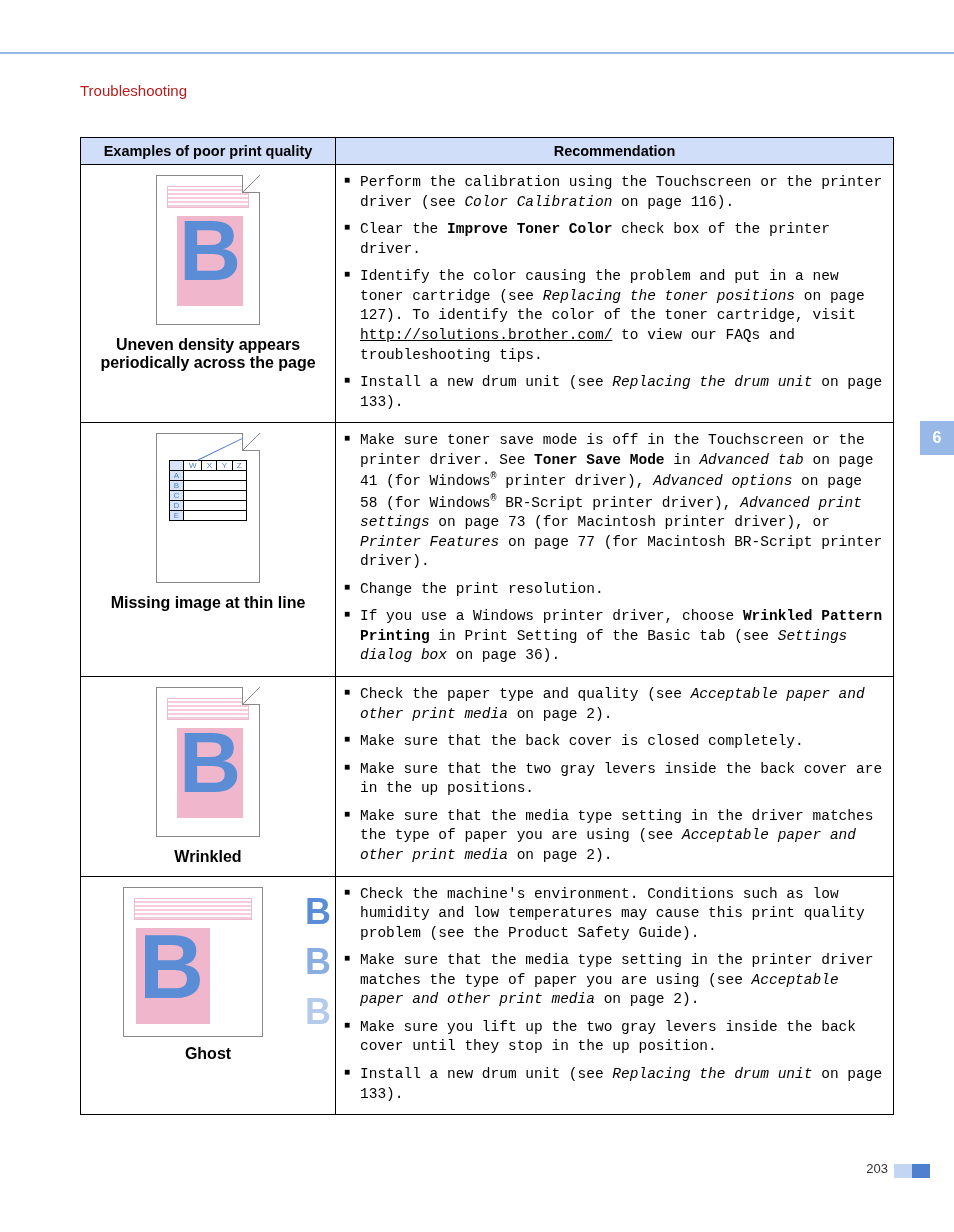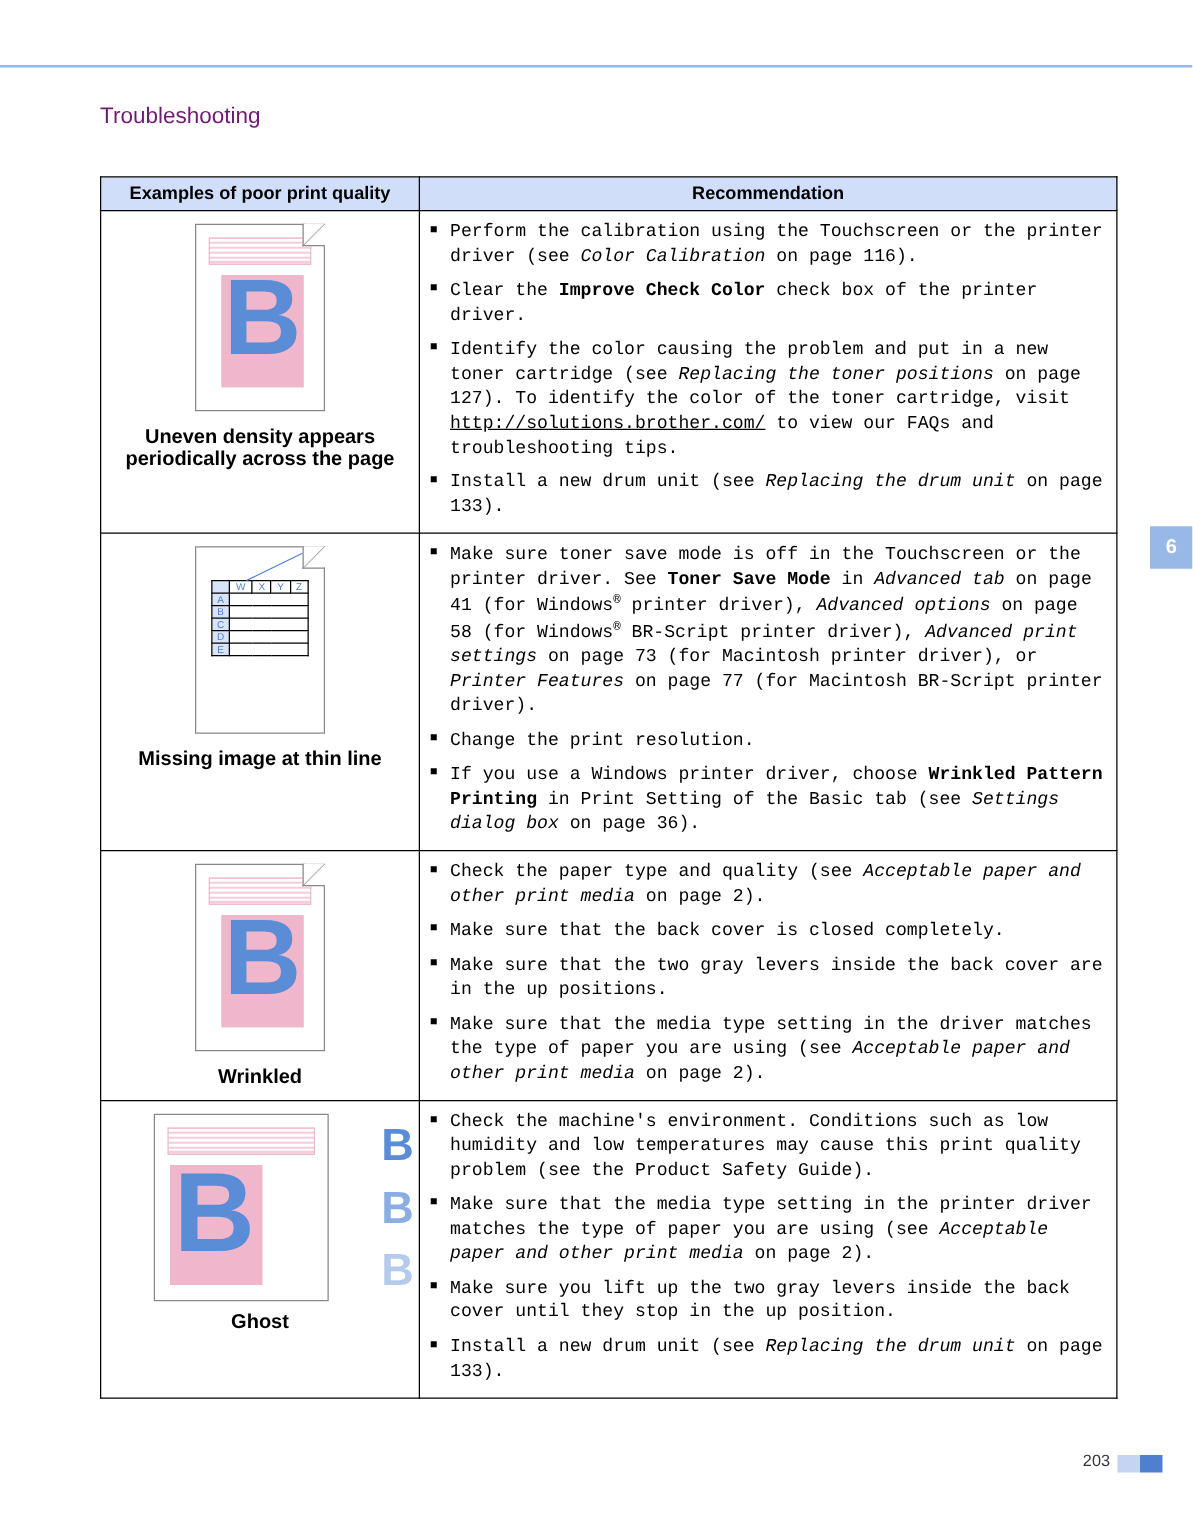--- a/index.html
+++ b/index.html
@@ -9,22 +9,22 @@
     font-size: 14.5px;
     color: #000;
     background: #fff;
     width: 954px;
     height: 1232px;
     position: relative;
   }
   .top-bar { height: 54px; border-bottom: 2px solid #98b8e8; }
   .section-header {
     margin: 28px 0 0 80px;
-    font-size: 18px;
-    color: #701a75;
+    font-size: 15px;
+    color: #b91c1c;
   }
   .content { padding: 38px 60px 0 80px; }
   table.tbl { border-collapse: collapse; width: 100%; table-layout: fixed; }
   table.tbl th, table.tbl td { border: 1px solid #000; vertical-align: top; }
   table.tbl th {
     background: #d0defa;
     text-align: center;
     font-weight: bold;
     padding: 5px 6px;
   }
@@ -102,21 +102,21 @@
     </thead>
     <tbody id="tbody">
         <tr>
           <td class="left-cell">
             <div><div class="page-illus stripes" style="width: 104px; height: 150px;"><div class="page-corner"></div><div style="position: absolute; left: 20px; top: 40px; width: 66px; height: 90px; background: rgb(240, 183, 204);"></div><div class="big-b" style="position: absolute; left: 22px; top: 31px; font-size: 86px; line-height: 1;">B</div></div></div>
             <div class="left-caption">Uneven density appears<br>periodically across the page</div>
           </td>
           <td class="right-cell">
             <ul class="rec">
               <li>Perform the calibration using the Touchscreen or the printer driver (see <span class="italic">Color Calibration</span> on page 116).</li>
-              <li>Clear the <span class="bold">Improve Check Color</span> check box of the printer driver.</li>
+              <li>Clear the <span class="bold">Improve Toner Color</span> check box of the printer driver.</li>
               <li>Identify the color causing the problem and put in a new toner cartridge (see <span class="italic">Replacing the toner positions</span> on page 127). To identify the color of the toner cartridge, visit <span class="underline">http://solutions.brother.com/</span> to view our FAQs and troubleshooting tips.</li>
               <li>Install a new drum unit (see <span class="italic">Replacing the drum unit</span> on page 133).</li>
             </ul>
           </td>
         </tr>
         <tr>
           <td class="left-cell">
             <div><div class="page-illus" style="width: 104px; height: 150px;"><div class="page-corner"></div><div class="diag-line"></div><table class="mini-grid">
                   <tbody>
                     <tr>

